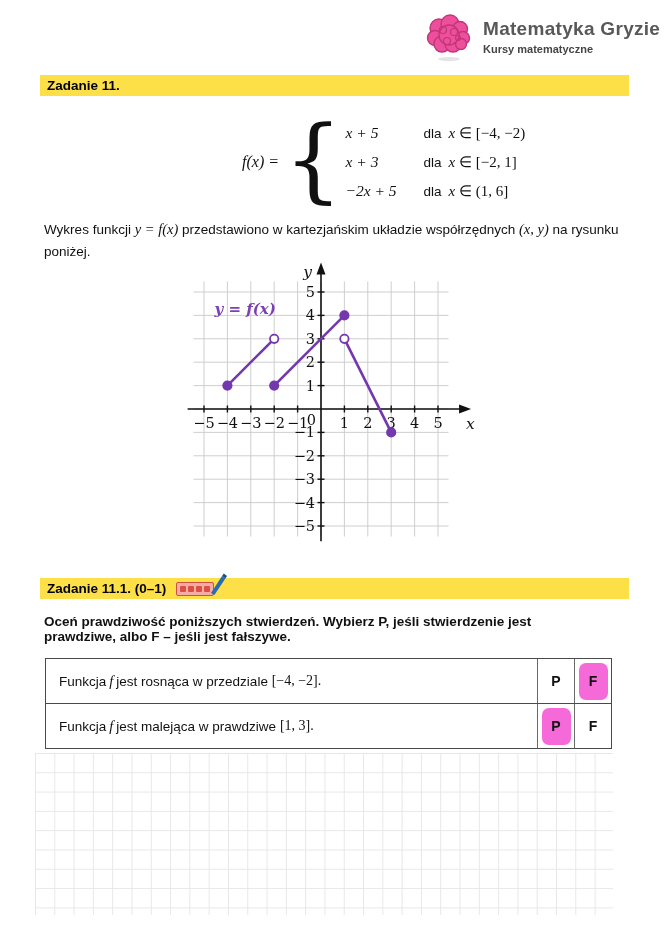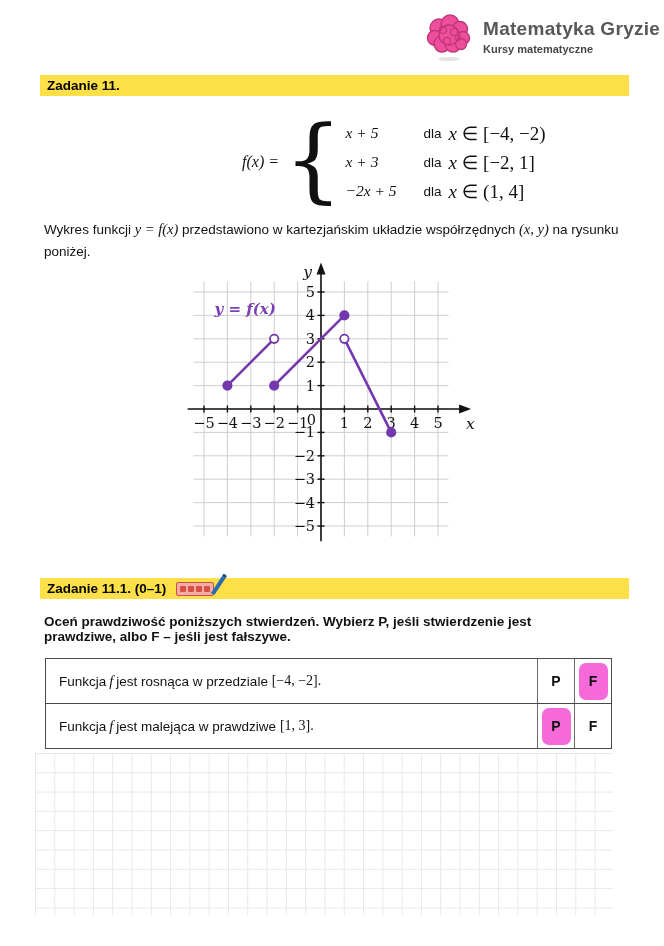--- a/index.html
+++ b/index.html
@@ -27,21 +27,21 @@
 
   
   .piecewise{position:absolute;left:203px;top:114px;height:96px;display:flex;align-items:center;}
   .lhs{font-family:"Liberation Serif",serif;font-style:italic;font-size:16px;margin-left:39px;}
   .brace{font-family:"DejaVu Serif",serif;font-size:92px;font-weight:200;line-height:.92;
          margin:0 3px 0 5px;transform:translateY(-2px);}
   .cases{display:flex;flex-direction:column;}
   .case-row{display:flex;height:29px;align-items:center;}
   .case-expr{width:78px;font-family:"Liberation Serif",serif;font-style:italic;font-size:15.5px;}
   .case-dla{font-size:13.5px;margin-right:7px;text-align:right;}
-  .case-cond{font-family:"Liberation Serif",serif;font-size:19px;white-space:nowrap;}
+  .case-cond{font-family:"Liberation Serif",serif;font-size:15px;white-space:nowrap;}
   .case-cond .cv{font-style:italic;}
 
   
   .graph-wrap{position:absolute;left:185px;top:256px;width:292px;height:296px;}
   .tick{font:14.5px "DejaVu Serif",serif;fill:#111;}
   .axisletter{font:italic 15.5px "DejaVu Serif",serif;fill:#111;}
   .curvelabel{font:italic 600 15px "DejaVu Serif",serif;fill:#7b40b4;}
 
   
   .points-badge{display:inline-flex;align-items:center;gap:2px;background:#f3ada5;
@@ -115,21 +115,21 @@
         <span class="case-cond"><span class="cv">x</span> <span>∈ [−4, −2)</span></span>
       </div>
       <div class="case-row">
         <span class="case-expr">x + 3</span>
         <span class="case-dla">dla</span>
         <span class="case-cond"><span class="cv">x</span> <span>∈ [−2, 1]</span></span>
       </div>
       <div class="case-row">
         <span class="case-expr">−2x + 5</span>
         <span class="case-dla">dla</span>
-        <span class="case-cond"><span class="cv">x</span> <span>∈ (1, 4]</span></span>
+        <span class="case-cond"><span class="cv">x</span> <span>∈ (1, 6]</span></span>
       </div>
     </div>
   </div>
 
   <div class="txt" style="left:44px;top:219px;width:604px;line-height:21.5px;">
     <span>Wykres funkcji</span>
     <span class="mit">y = f(x)</span>
     <span>przedstawiono w kartezjańskim układzie współrzędnych</span>
     <span class="mit">(x, y)</span>
     <span>na rysunku poniżej.</span>

